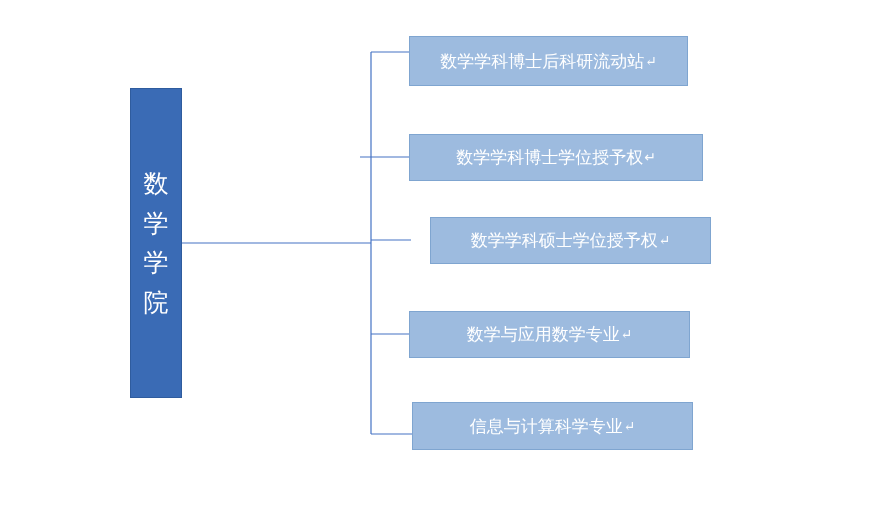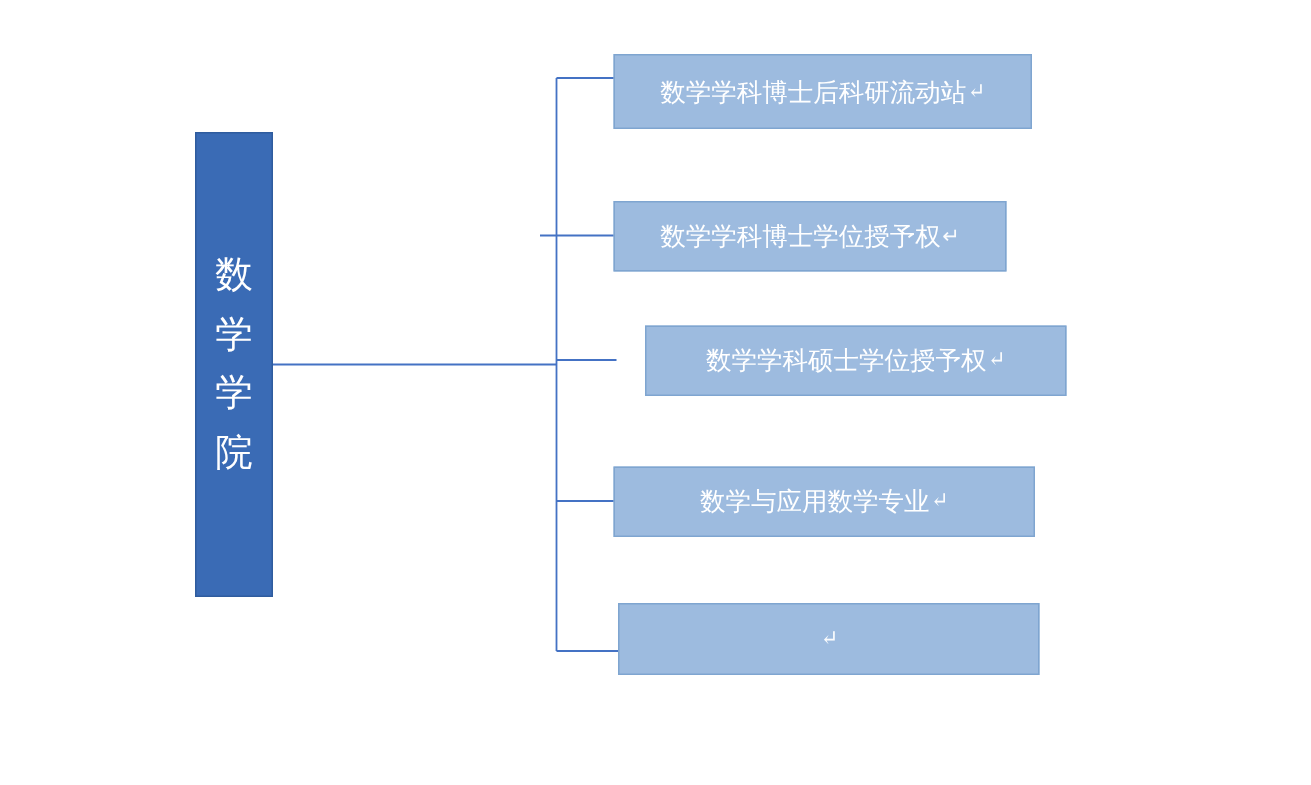--- a/index.html
+++ b/index.html
@@ -98,32 +98,33 @@
     <span>学</span>
     <span>学</span>
     <span>院</span>
   </div>
 
   <div class="leaf-node" style="left:409px; top:36px; width:279px; height:50px;">
     <span>数学学科博士后科研流动站</span>
     <span class="pilcrow">↵</span>
   </div>
 
-  <div class="leaf-node" style="left:409px; top:134px; width:262px; height:47px;font-family:Liberation Serif, serif;">
+  <div class="leaf-node" style="left:409px; top:134px; width:294px; height:47px;font-family:Liberation Serif, serif;">
     <span>数学学科博士学位授予权</span>
     <span class="pilcrow">↵</span>
   </div>
 
   <div class="leaf-node" style="left:410px; top:217px; width:281px; height:47px;margin-left:20px;">
     <span>数学学科硕士学位授予权</span>
     <span class="pilcrow">↵</span>
   </div>
 
   <div class="leaf-node" style="left:409px; top:311px; width:281px; height:47px;">
     <span>数学与应用数学专业</span>
     <span class="pilcrow">↵</span>
   </div>
 
   <div class="leaf-node" style="left:412px; top:402px; width:281px; height:48px;">
+    <span>信息与计算科学专业</span>
     <span class="pilcrow">↵</span>
   </div>
 
 </div>
 
 </body></html>

